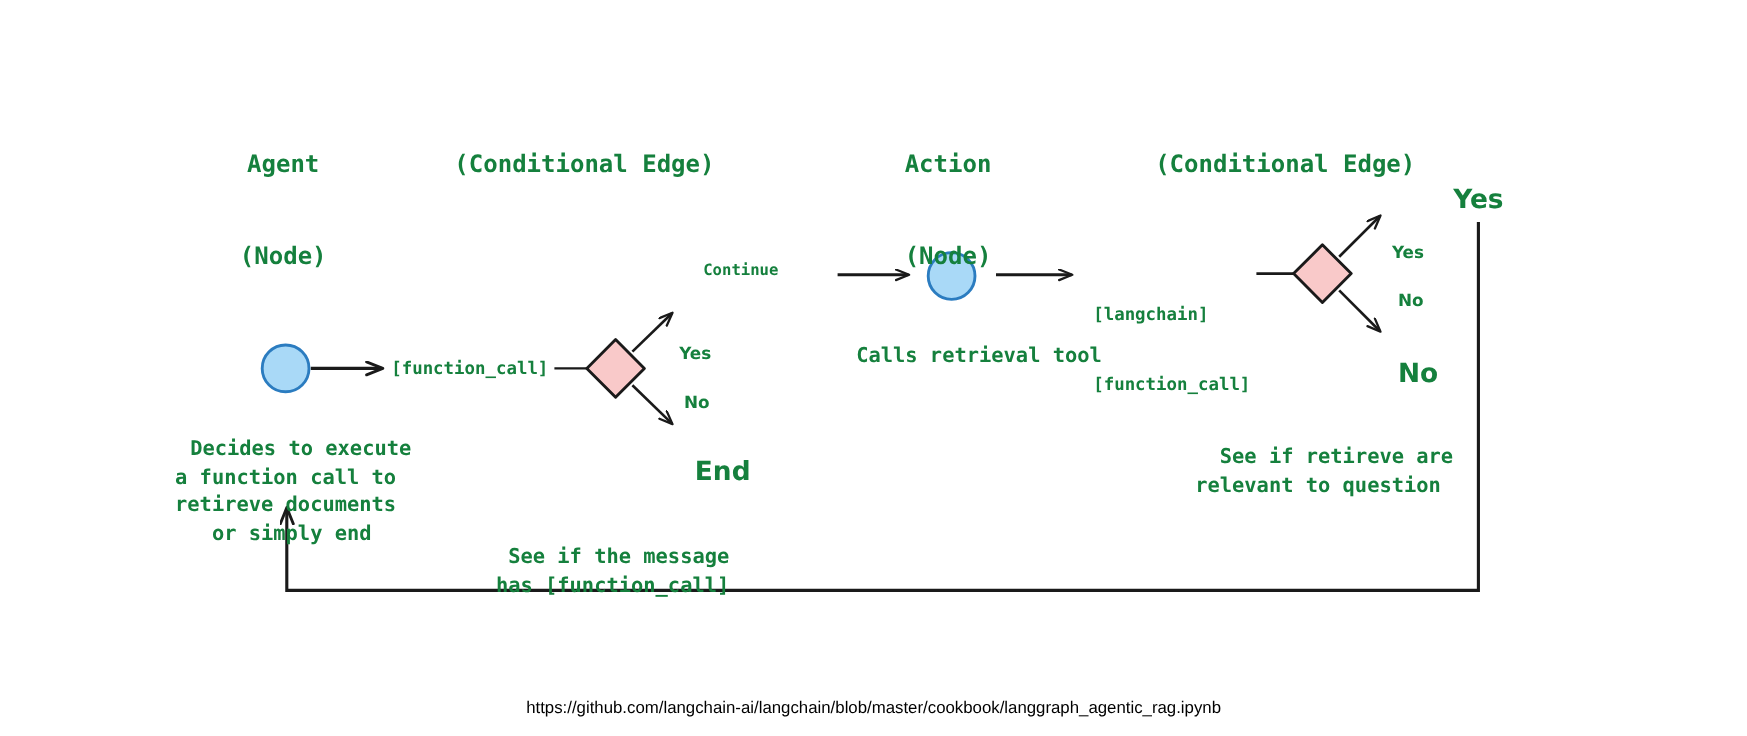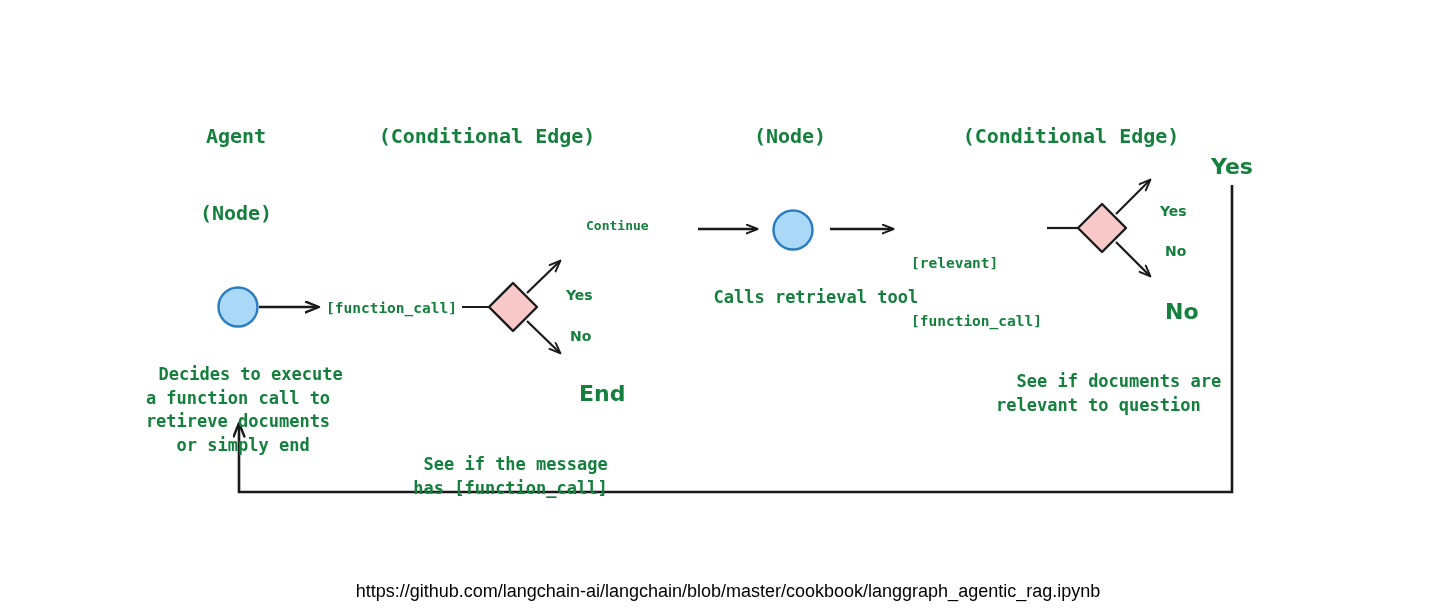--- a/index.html
+++ b/index.html
@@ -72,21 +72,21 @@
     font-weight: 700;
   }
   
   .footer-url {
     position: absolute;
     left: 0;
     right: 0;
     top: 581px;
     text-align: center;
     font-family: "Liberation Sans", "DejaVu Sans", sans-serif;
-    font-size: 18px;
+    font-size: 14px;
     font-weight: 400;
     color: #000000;
   }
 </style>
 </head>
 <body>
 
 <svg id="canvas" viewBox="0 0 1456 613" xmlns="http://www.w3.org/2000/svg">
   <defs>
     <marker id="arw" markerWidth="14" markerHeight="14" refX="11.4" refY="5" orient="auto" markerUnits="userSpaceOnUse">
@@ -129,20 +129,21 @@
 <div class="lbl col-head" style="left:136px; top:73px; width:200px;">
   <div>Agent</div>
   <div>(Node)</div>
 </div>
 
 <div class="lbl col-head" style="left:337px; top:73px; width:300px;">
   <div>(Conditional Edge)</div>
 </div>
 
 <div class="lbl col-head" style="left:690px; top:73px; width:200px;">
+  <div>Action</div>
   <div>(Node)</div>
 </div>
 
 <div class="lbl col-head" style="left:921px; top:73px; width:300px;">
   <div>(Conditional Edge)</div>
 </div>
 
 <div class="lbl token" style="left:326px; top:299px;">[function_call]</div>
 
 <div class="lbl caption center" style="left:138px; top:340px; width:200px;">
@@ -162,29 +163,29 @@
 has [function_call]</span>
 </div>
 
 <div class="lbl edge-word" style="left:586px; top:218px;">Continue</div>
 
 <div class="lbl caption center" style="left:693px; top:263px; width:200px;">
   <span>Calls retrieval tool</span>
 </div>
 
 <div class="lbl token" style="left:911px; top:216px;">
-  <div>[relevant]</div>
+  <div>[langchain]</div>
   <div>[function_call]</div>
 </div>
 
 <div class="lbl branch" style="left:1160px; top:203px;">Yes</div>
 <div class="lbl branch" style="left:1165px; top:243px;">No</div>
 
 <div class="lbl terminal" style="left:1211px; top:154px;">Yes</div>
 
 <div class="lbl terminal" style="left:1165px; top:299px;">No</div>
 
 <div class="lbl caption" style="left:996px; top:347px;">
-  <span>See if documents are
+  <span>See if retireve are
 relevant to question</span>
 </div>
 
 <div class="footer-url">https://github.com/langchain-ai/langchain/blob/master/cookbook/langgraph_agentic_rag.ipynb</div>
 
 </body></html>

